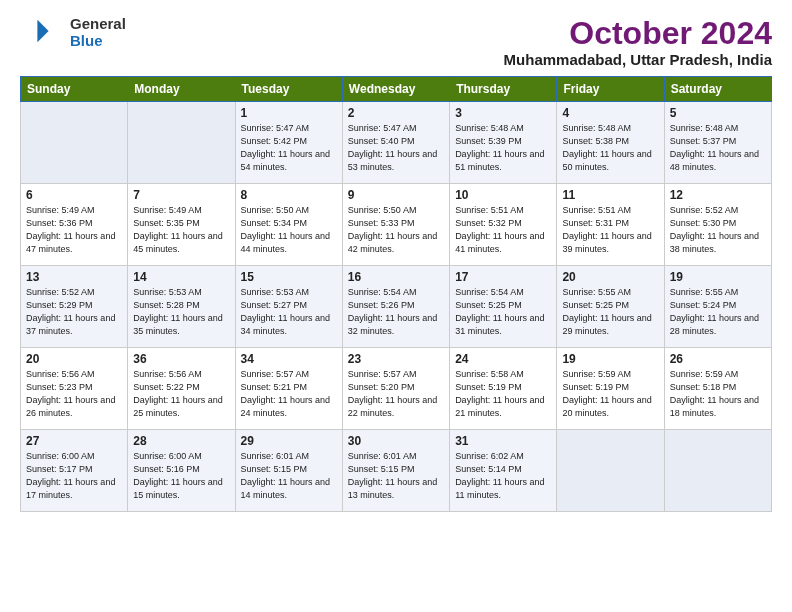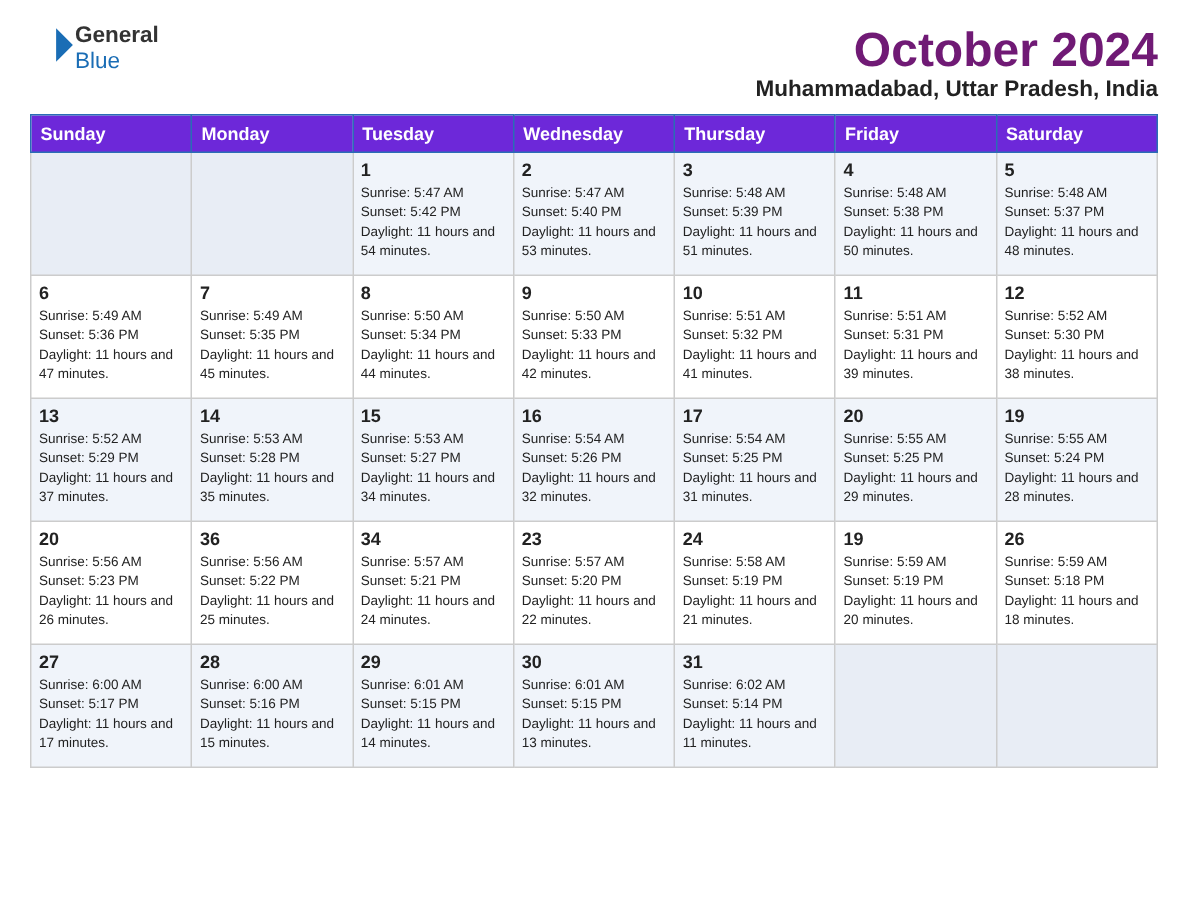--- a/index.html
+++ b/index.html
@@ -18,20 +18,21 @@
     }
     .header {
       display: flex;
       justify-content: space-between;
       align-items: flex-start;
       margin-bottom: 8px;
     }
     .logo {
       display: flex;
       align-items: center;
+      gap: 20px;
     }
     .logo-icon {
       width: 28px;
       height: 28px;
       margin-left: 2px;
     }
     .title-block {
       text-align: right;
     }
     .month-title {
@@ -45,21 +46,21 @@
       color: #222;
       font-weight: bold;
       text-align: right;
     }
     .calendar {
       width: 100%;
       border-collapse: collapse;
       table-layout: fixed;
     }
     .calendar th {
-      background: #6d28d9;
+      background: #4d7c0f;
       color: #fff;
       font-size: 12px;
       font-weight: bold;
       text-align: left;
       padding: 5px 6px;
       border: 1px solid #2a6db5;
     }
     .calendar td {
       border: 1px solid #ccc;
       vertical-align: top;
@@ -97,21 +98,21 @@
   <div class="header">
     <div class="logo">
       <div>
         <svg class="logo-icon" viewBox="0 0 40 40">
           <polygon points="22,4 38,20 22,36" fill="#1a6db5"></polygon>
           <polygon points="28,4 38,14" fill="#5aabdd"></polygon>
         </svg>
       </div>
       <div>
         <div style="font-size:15px;font-weight:bold;color:#333;line-height:1.1;">General</div>
-        <div style="font-size:15px;font-weight:normal;color:#1a6db5;line-height:1.1;">Blue</div>
+        <div style="font-size:15px;font-weight:bold;color:#1a6db5;line-height:1.1;">Blue</div>
       </div>
     </div>
     <div class="title-block">
       <div class="month-title">October 2024</div>
       <div class="location-title">Muhammadabad, Uttar Pradesh, India</div>
     </div>
   </div>
 
   <table class="calendar">
     <thead>

